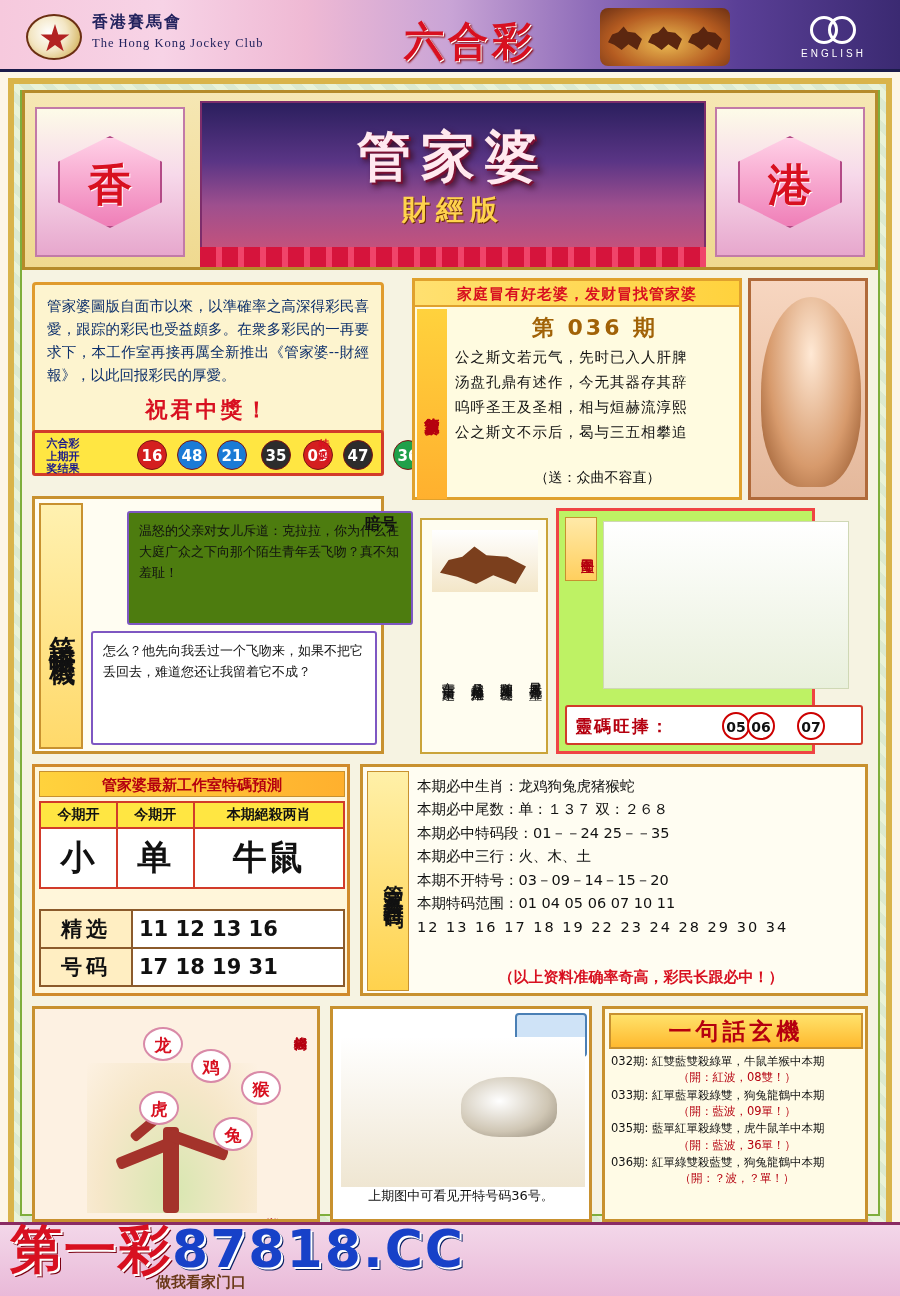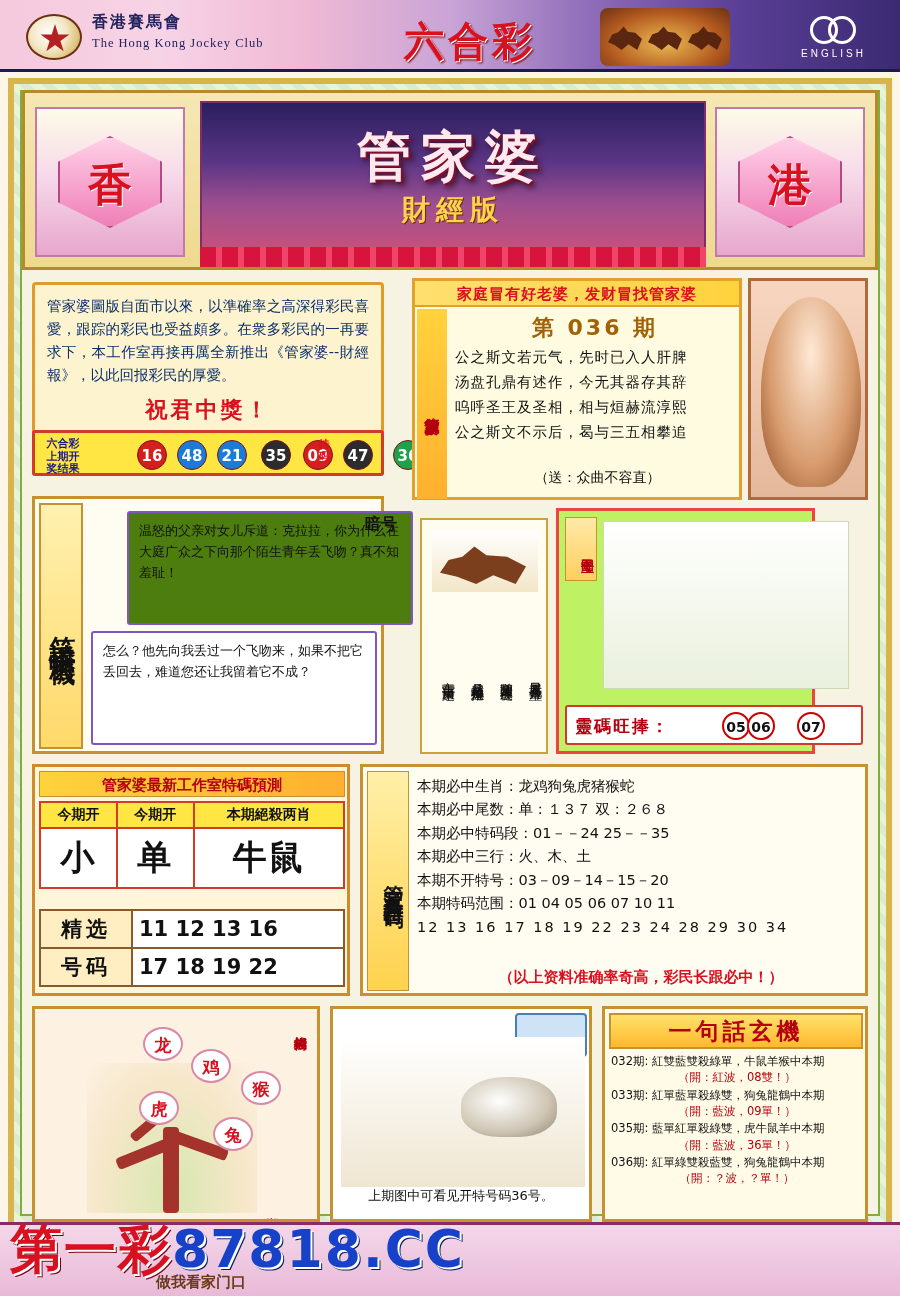--- a/index.html
+++ b/index.html
@@ -536,21 +536,21 @@
     </tbody>
       </table>
     <table class="sel-table">
       <tbody>
           <tr>
         <td class="lab">精选</td>
         <td>11 12 13 16</td>
       </tr>
       <tr>
         <td class="lab">号码</td>
-        <td>17 18 19 22</td>
+        <td>17 18 19 31</td>
       </tr>
     </tbody>
       </table>
   </div>
 
   <div class="box infobox">
     <div class="info-vert">管家婆真言特码</div>
     <div class="info-lines">
       <div>本期必中生肖：龙鸡狗兔虎猪猴蛇</div>
       <div>本期必中尾数：单：１３７ 双：２６８</div>

